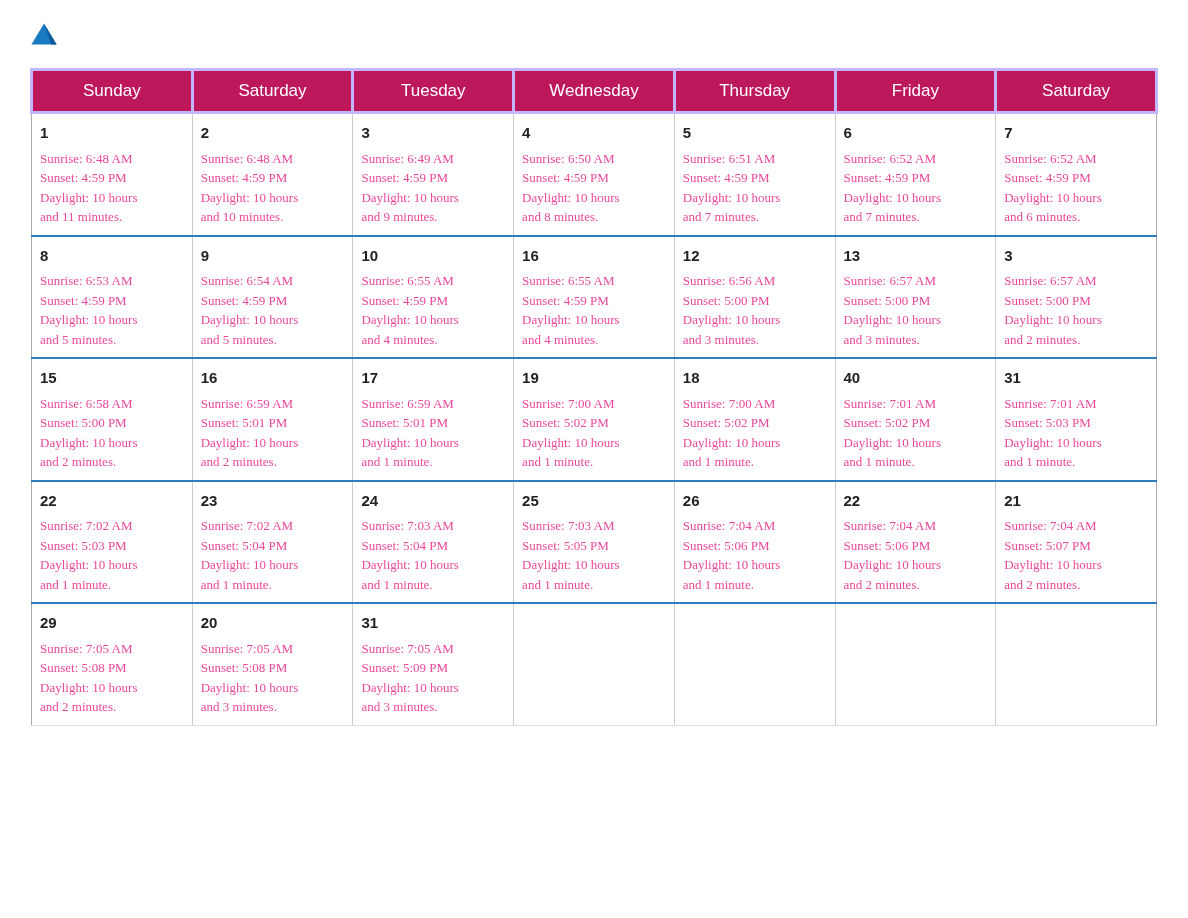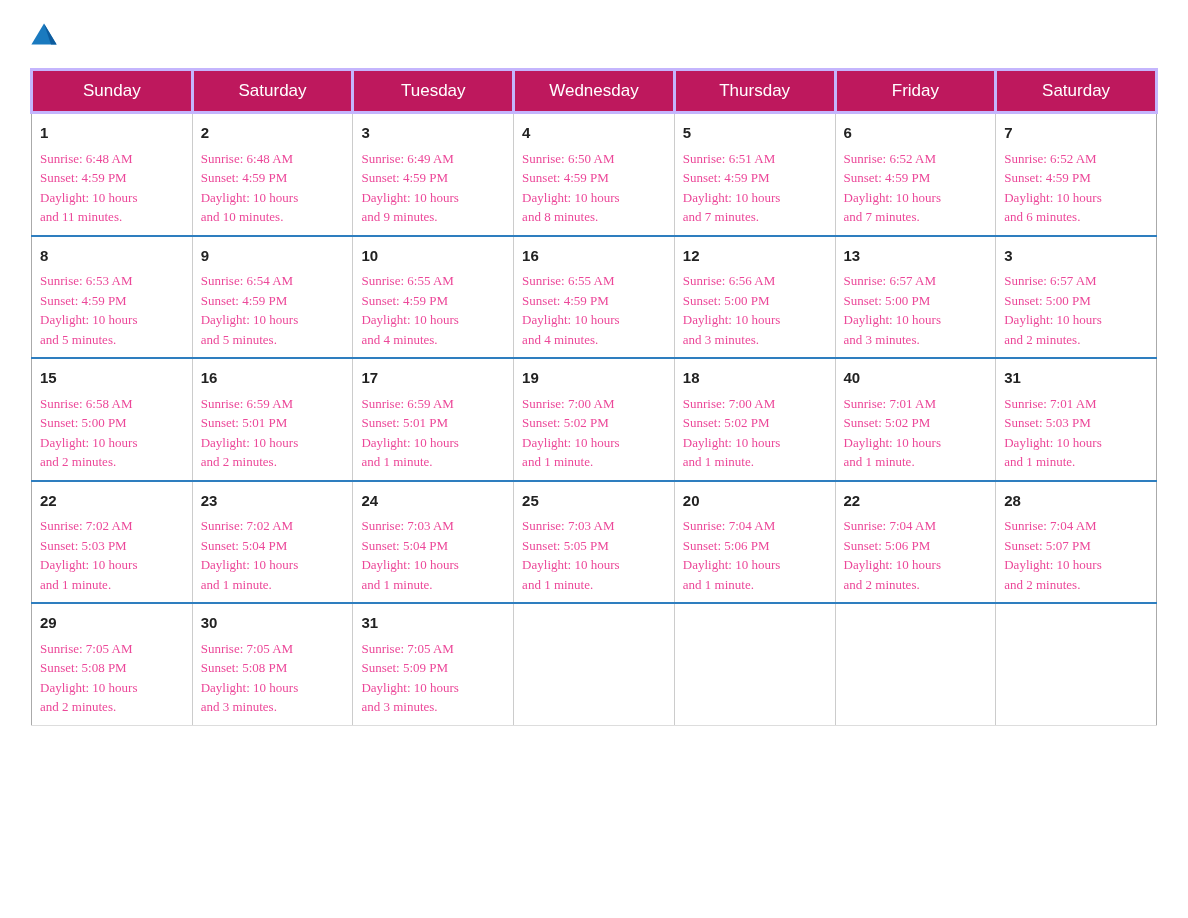--- a/index.html
+++ b/index.html
@@ -229,39 +229,39 @@
       </td>
         <td>
         <span class="day-number">24</span>
         <span class="day-info">Sunrise: 7:03 AM<br>Sunset: 5:04 PM<br>Daylight: 10 hours<br>and 1 minute.</span>
       </td>
         <td>
         <span class="day-number">25</span>
         <span class="day-info">Sunrise: 7:03 AM<br>Sunset: 5:05 PM<br>Daylight: 10 hours<br>and 1 minute.</span>
       </td>
         <td>
-        <span class="day-number">20</span>
+        <span class="day-number">26</span>
         <span class="day-info">Sunrise: 7:04 AM<br>Sunset: 5:06 PM<br>Daylight: 10 hours<br>and 1 minute.</span>
       </td>
         <td>
         <span class="day-number">22</span>
         <span class="day-info">Sunrise: 7:04 AM<br>Sunset: 5:06 PM<br>Daylight: 10 hours<br>and 2 minutes.</span>
       </td>
         <td>
-        <span class="day-number">28</span>
+        <span class="day-number">21</span>
         <span class="day-info">Sunrise: 7:04 AM<br>Sunset: 5:07 PM<br>Daylight: 10 hours<br>and 2 minutes.</span>
       </td>
       </tr>
       <tr>
         <td>
         <span class="day-number">29</span>
         <span class="day-info">Sunrise: 7:05 AM<br>Sunset: 5:08 PM<br>Daylight: 10 hours<br>and 2 minutes.</span>
       </td>
         <td>
-        <span class="day-number">30</span>
+        <span class="day-number">20</span>
         <span class="day-info">Sunrise: 7:05 AM<br>Sunset: 5:08 PM<br>Daylight: 10 hours<br>and 3 minutes.</span>
       </td>
         <td>
         <span class="day-number">31</span>
         <span class="day-info">Sunrise: 7:05 AM<br>Sunset: 5:09 PM<br>Daylight: 10 hours<br>and 3 minutes.</span>
       </td>
         <td class="empty-cell"></td>
         <td class="empty-cell"></td>
         <td class="empty-cell"></td>
         <td class="empty-cell"></td>

